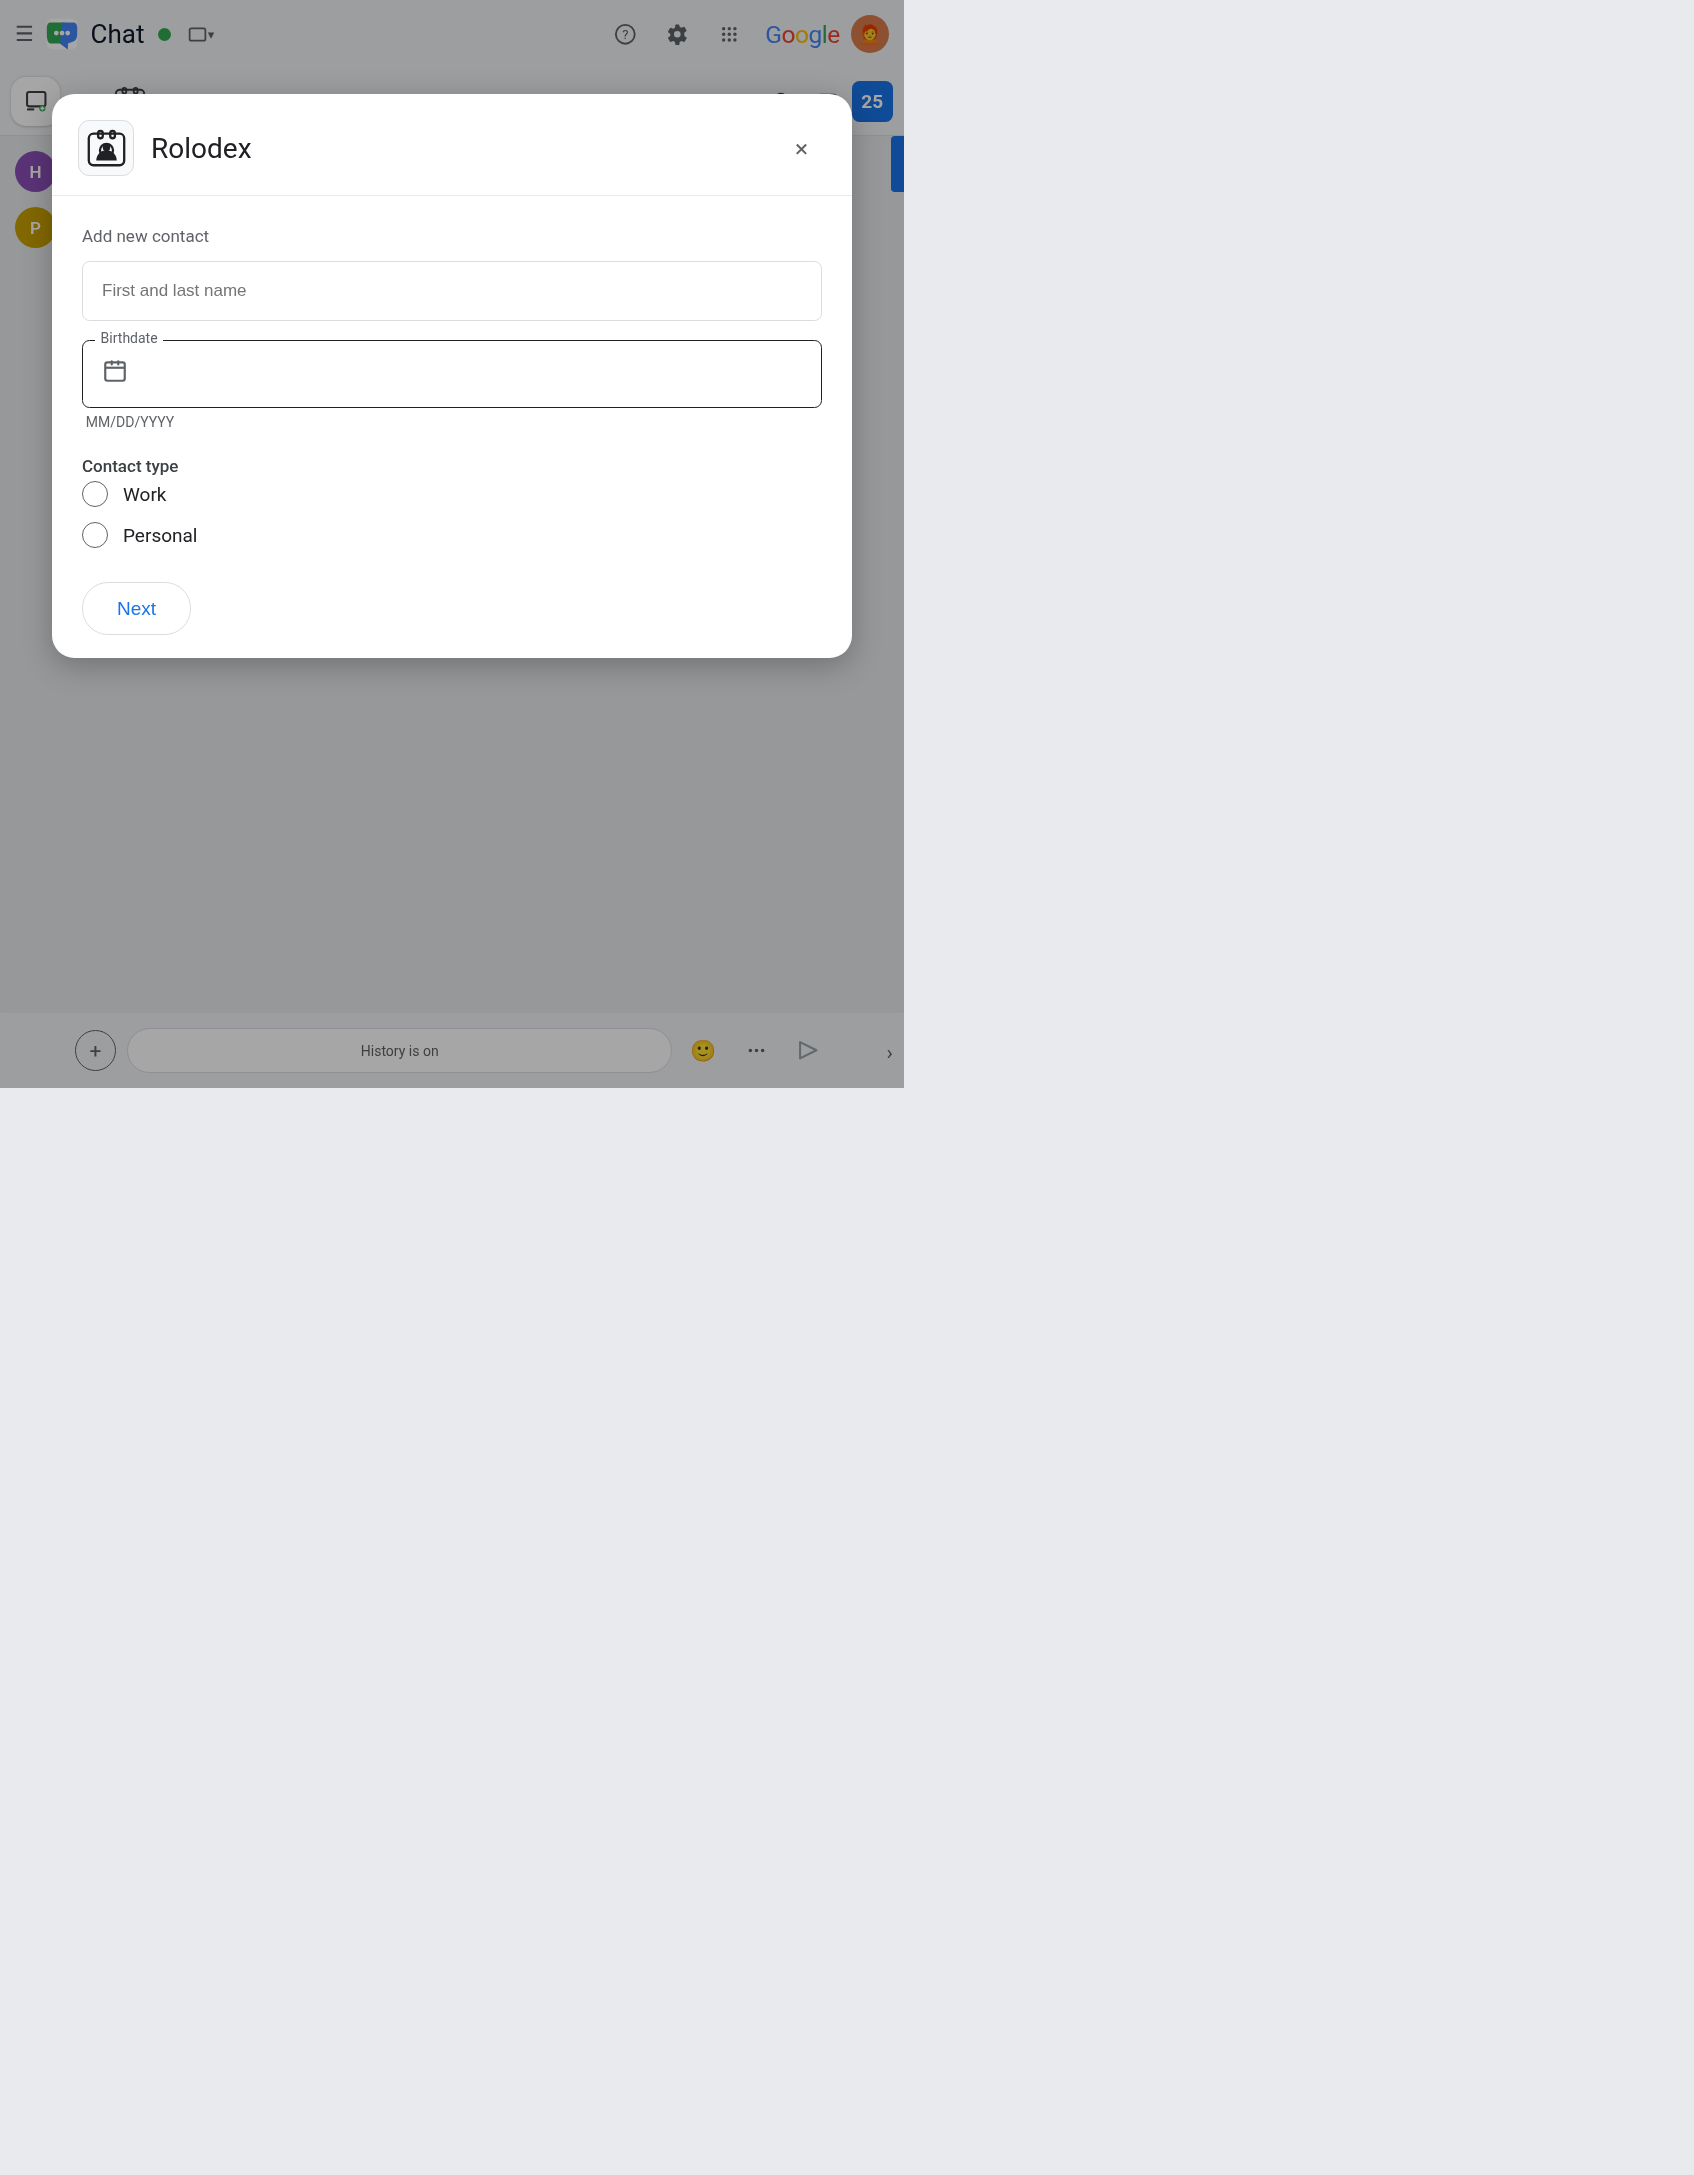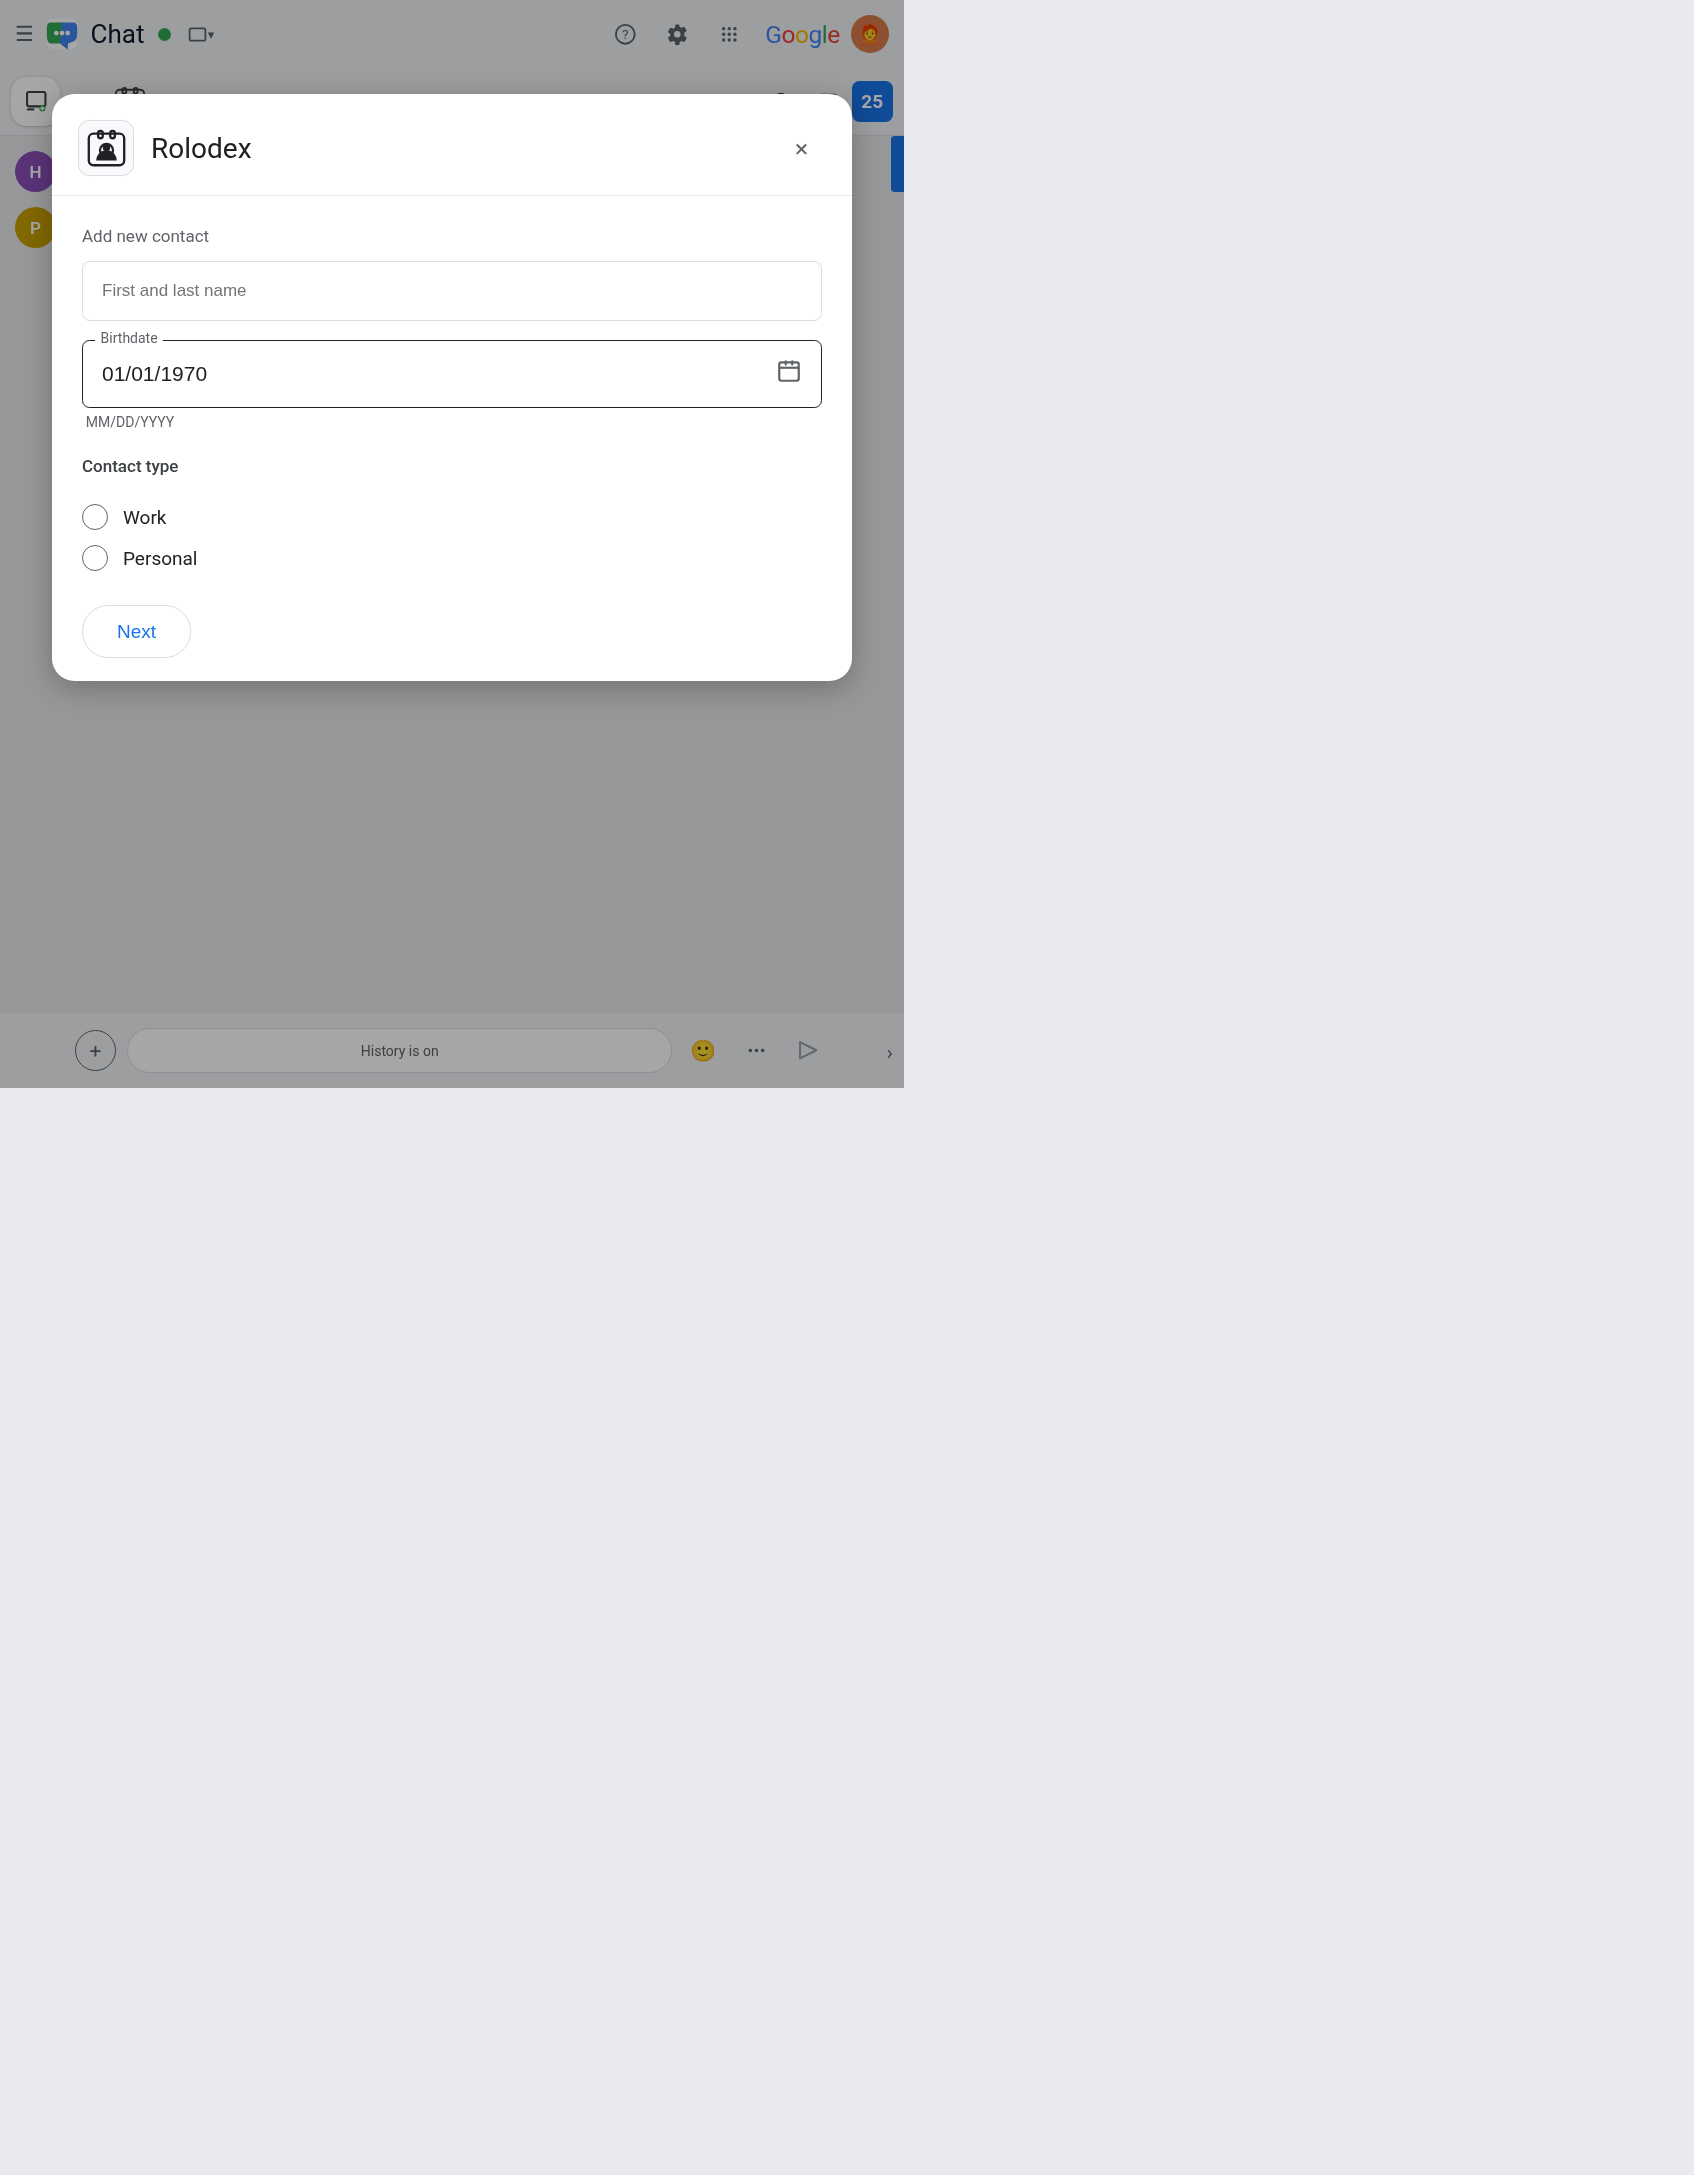--- a/index.html
+++ b/index.html
@@ -368,21 +368,21 @@
       font-size: 14px;
       color: #5f6368;
       margin-top: 5.6px;
       margin-bottom: 26px;
       margin-left: 3.8px;
     }
     .contact-type-label {
       font-size: 17px;
       color: #3c4043;
       font-weight: 500;
-      margin-bottom: 28px;
+      margin-bottom: 5px;
     }
     .radio-group {
       display: flex;
       flex-direction: column;
       gap: 15px;
       margin-bottom: 34px;
     }
     .radio-item {
       display: flex;
       align-items: center;
@@ -585,21 +585,20 @@
 
       <div class="section-label">Add new contact</div>
 
       
       <input type="text" class="text-input" value="" placeholder="First and last name" style="">
 
       
       <div class="date-field-wrapper">
         <span class="date-field-label">Birthdate</span>
         <div class="date-input-row">
-          <input type="text" style="flex: 1 1 0%; border: none; outline: none; font-size: 21px; color: rgb(32, 33, 36); background: transparent;" value="01/01/1970">
           <div class="calendar-icon-btn">
             <svg width="26" height="26" viewBox="0 0 24 24">
               <rect x="3" y="4" width="18" height="17" rx="2" stroke="#5f6368" stroke-width="2" fill="none"></rect>
               <line x1="3" y1="9" x2="21" y2="9" stroke="#5f6368" stroke-width="2"></line>
               <rect x="8" y="2" width="2" height="5" rx="1" fill="#5f6368"></rect>
               <rect x="14" y="2" width="2" height="5" rx="1" fill="#5f6368"></rect>
             </svg>
           </div>
         </div>
       </div>

